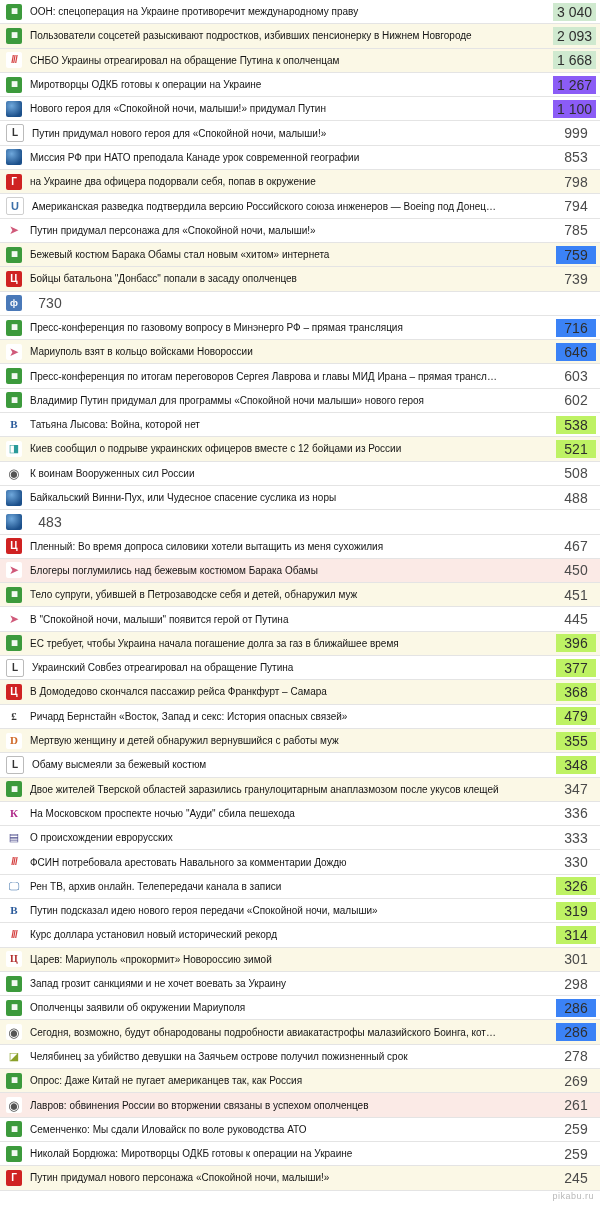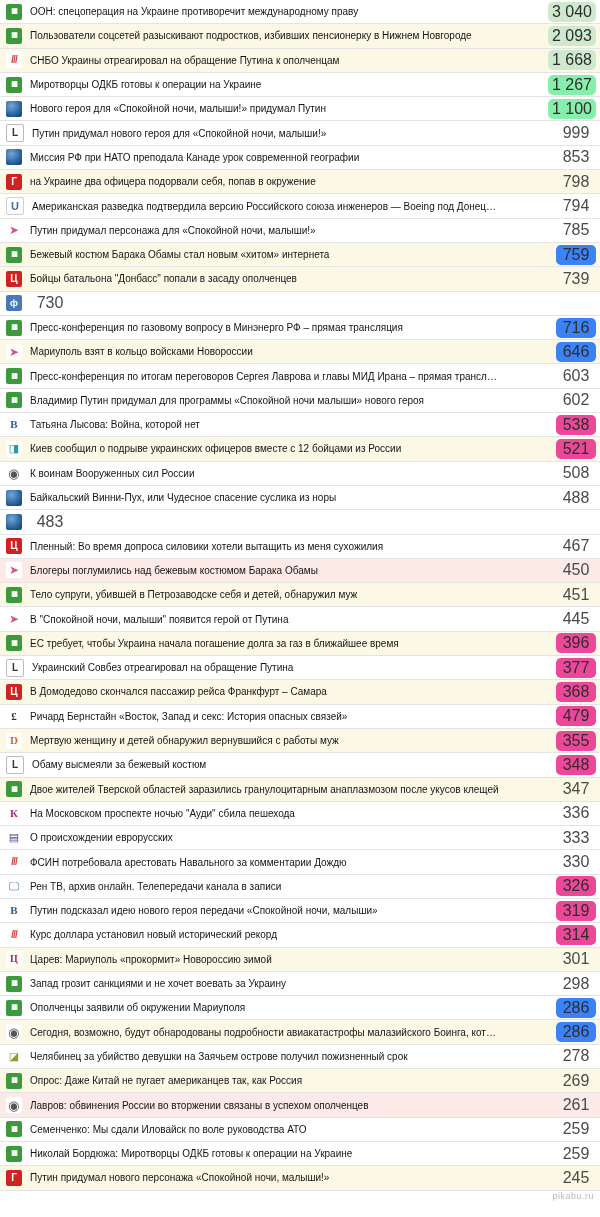--- a/index.html
+++ b/index.html
@@ -71,31 +71,31 @@
     white-space: nowrap;
     overflow: hidden;
     text-overflow: ellipsis;
     font-size: 10px;
     color: #141414;
     padding-right: 8px;
   }
   .count {
     min-width: 40px;
     text-align: center;
-    font-size: 16px;
+    font-size: 14px;
     padding: 1px 4px;
-    border-radius: 5px;
+    border-radius: 0;
     box-sizing: border-box;
     color: #333;
   }
   .count.plain  { background: transparent; color: #4a4a4a; }
   .count.mint   { background: #cfe9cf; color: #2e2e2e; }
-  .count.pinkc  { background: #86efac; color: #2e2e2e; }
+  .count.pinkc  { background: #8b5cf6; color: #2e2e2e; }
   .count.rose   { background: #3b82f6; color: #2e2e2e; }
-  .count.mint2  { background: #ec4899; color: #2e2e2e; margin-left: 18px; }
+  .count.mint2  { background: #bef264; color: #2e2e2e; margin-left: 18px; }
 
   .watermark {
     position: absolute;
     right: 6px;
     font-size: 9px;
     color: #b9b9b9;
     letter-spacing: 0.5px;
   }
   .footer {
     position: relative;

